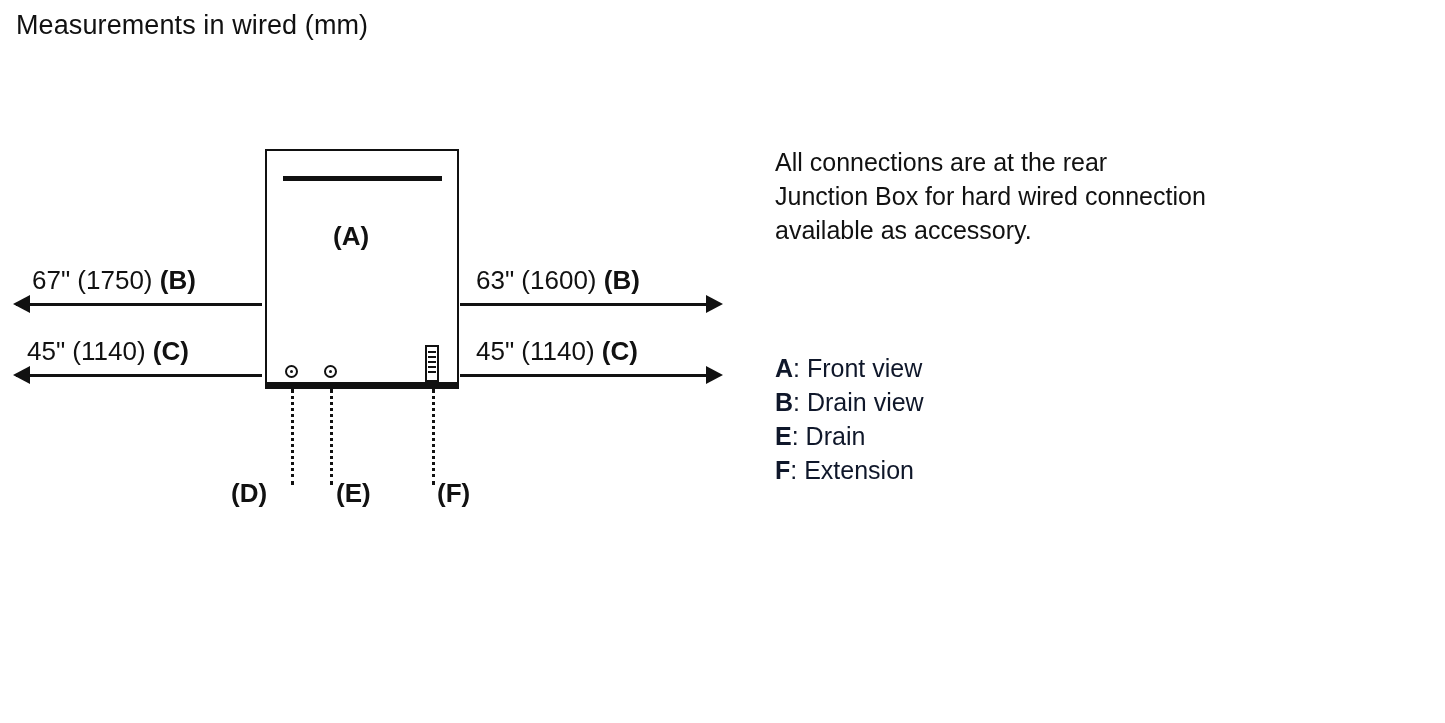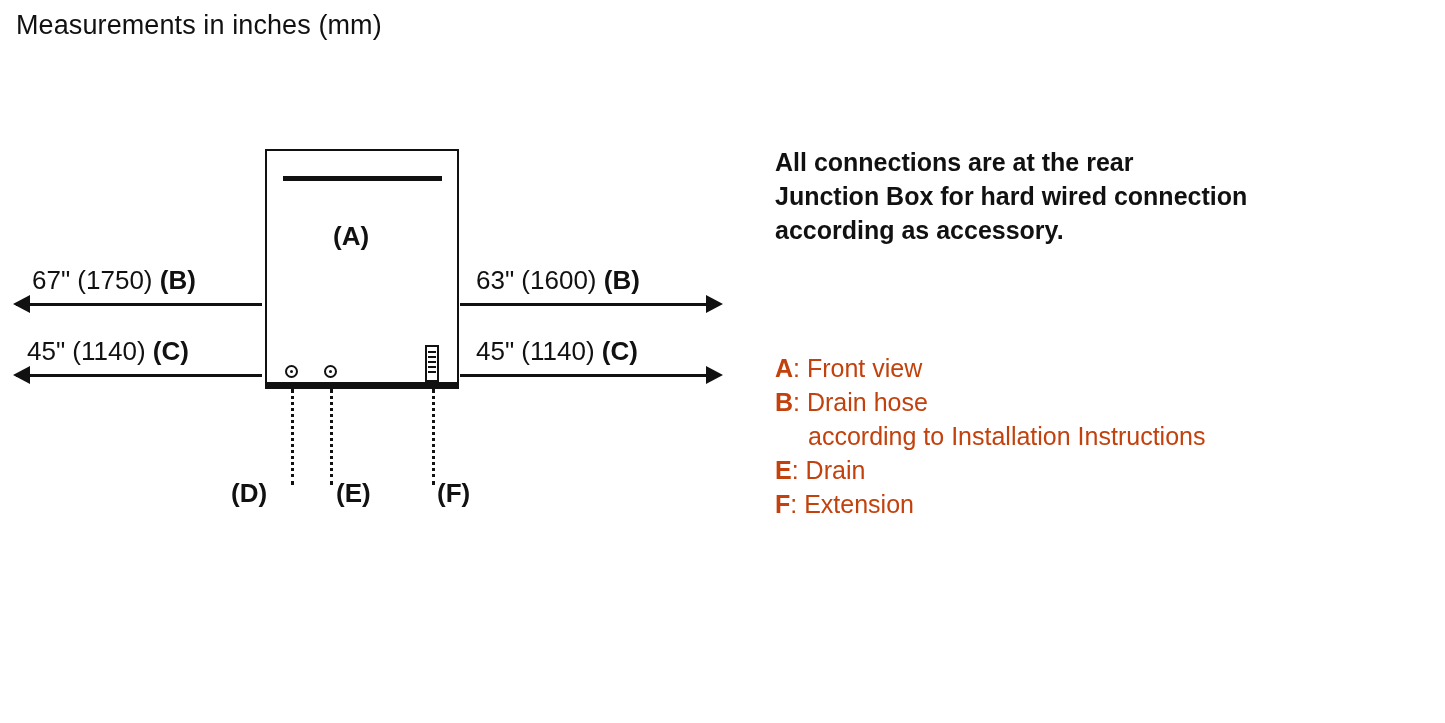--- a/index.html
+++ b/index.html
@@ -183,46 +183,45 @@
   .notes {
     position: absolute;
     left: 775px;
     top: 145px;
     width: 640px;
   }
   .notes-para {
     font-size: 25px;
     line-height: 34px;
     color: #111;
-    font-weight: bold;
   }
   .notes-para div { white-space: nowrap; }
 
   .legend {
     position: absolute;
     left: 775px;
     top: 351px;
     width: 650px;
     font-size: 25px;
     line-height: 34px;
-    color: #c2410c;
+    color: #0f172a;
   }
   .legend-row { white-space: nowrap; }
   .legend-row .key { font-weight: bold; }
   .legend-cont {
     white-space: nowrap;
     padding-left: 33px;
   }
 </style>
 </head>
 <body>
 
 <div id="page">
 
-  <div class="heading">Measurements in inches (mm)</div>
+  <div class="heading">Measurements in wired (mm)</div>
 
   <div class="appliance"></div>
   <div class="appliance-handle"></div>
   <div class="appliance-base"></div>
   <div class="label-A">(A)</div>
 
   <div class="port port-inlet"></div>
   <div class="port port-drain"></div>
   <div class="port-elec">
     <i></i>
@@ -253,25 +252,24 @@
   <div class="dim-text dimR1-text"><span>63" (1600) </span><b>(B)</b></div>
 
   <div class="dim-line dimR2-line"></div>
   <div class="arrow-head arrow-right dimR2-arrow"></div>
   <div class="dim-text dimR2-text"><span>45" (1140) </span><b>(C)</b></div>
 
   <div class="notes">
     <div class="notes-para">
       <div>All connections are at the rear</div>
       <div>Junction Box for hard wired connection</div>
-      <div>according as accessory.</div>
+      <div>available as accessory.</div>
     </div>
   </div>
 
   <div class="legend">
     <div class="legend-row"><span class="key">A</span><span>: </span><span>Front view</span></div>
-    <div class="legend-row"><span class="key">B</span><span>: </span><span>Drain hose</span></div>
-    <div class="legend-cont">according to Installation Instructions</div>
+    <div class="legend-row"><span class="key">B</span><span>: </span><span>Drain view</span></div>
     <div class="legend-row"><span class="key">E</span><span>: </span><span>Drain</span></div>
     <div class="legend-row"><span class="key">F</span><span>: </span><span>Extension</span></div>
   </div>
 
 </div>
 
 </body></html>

